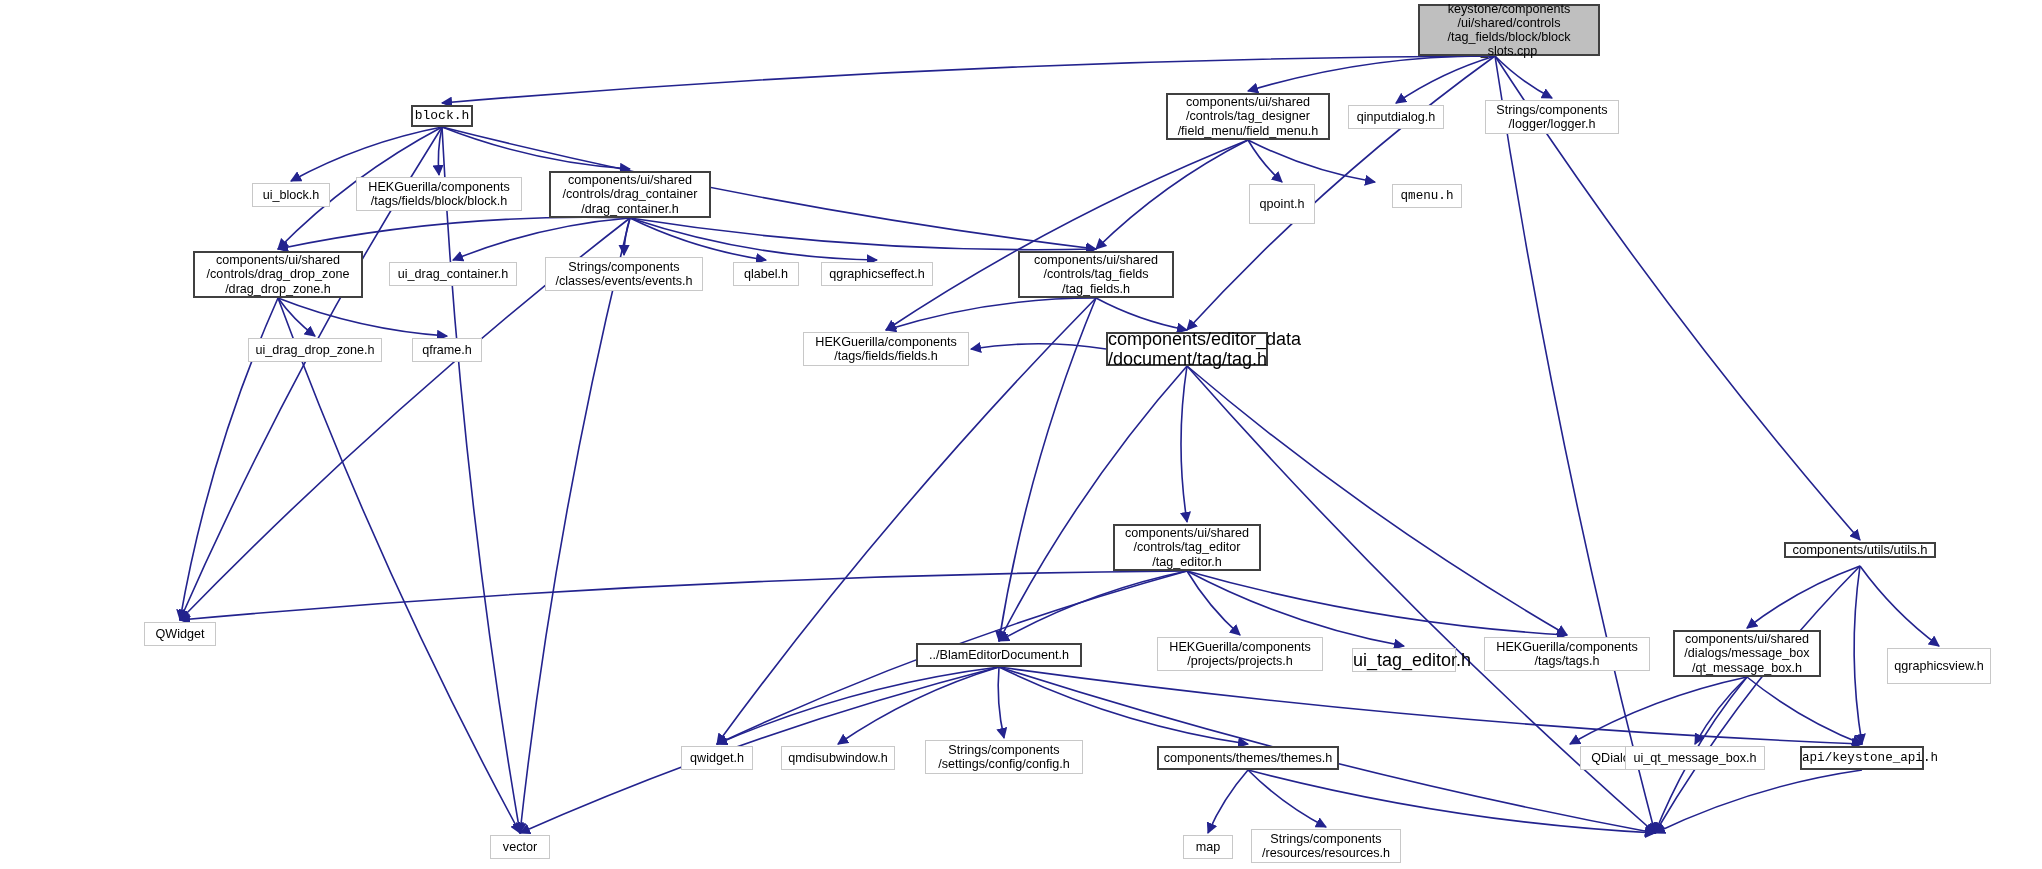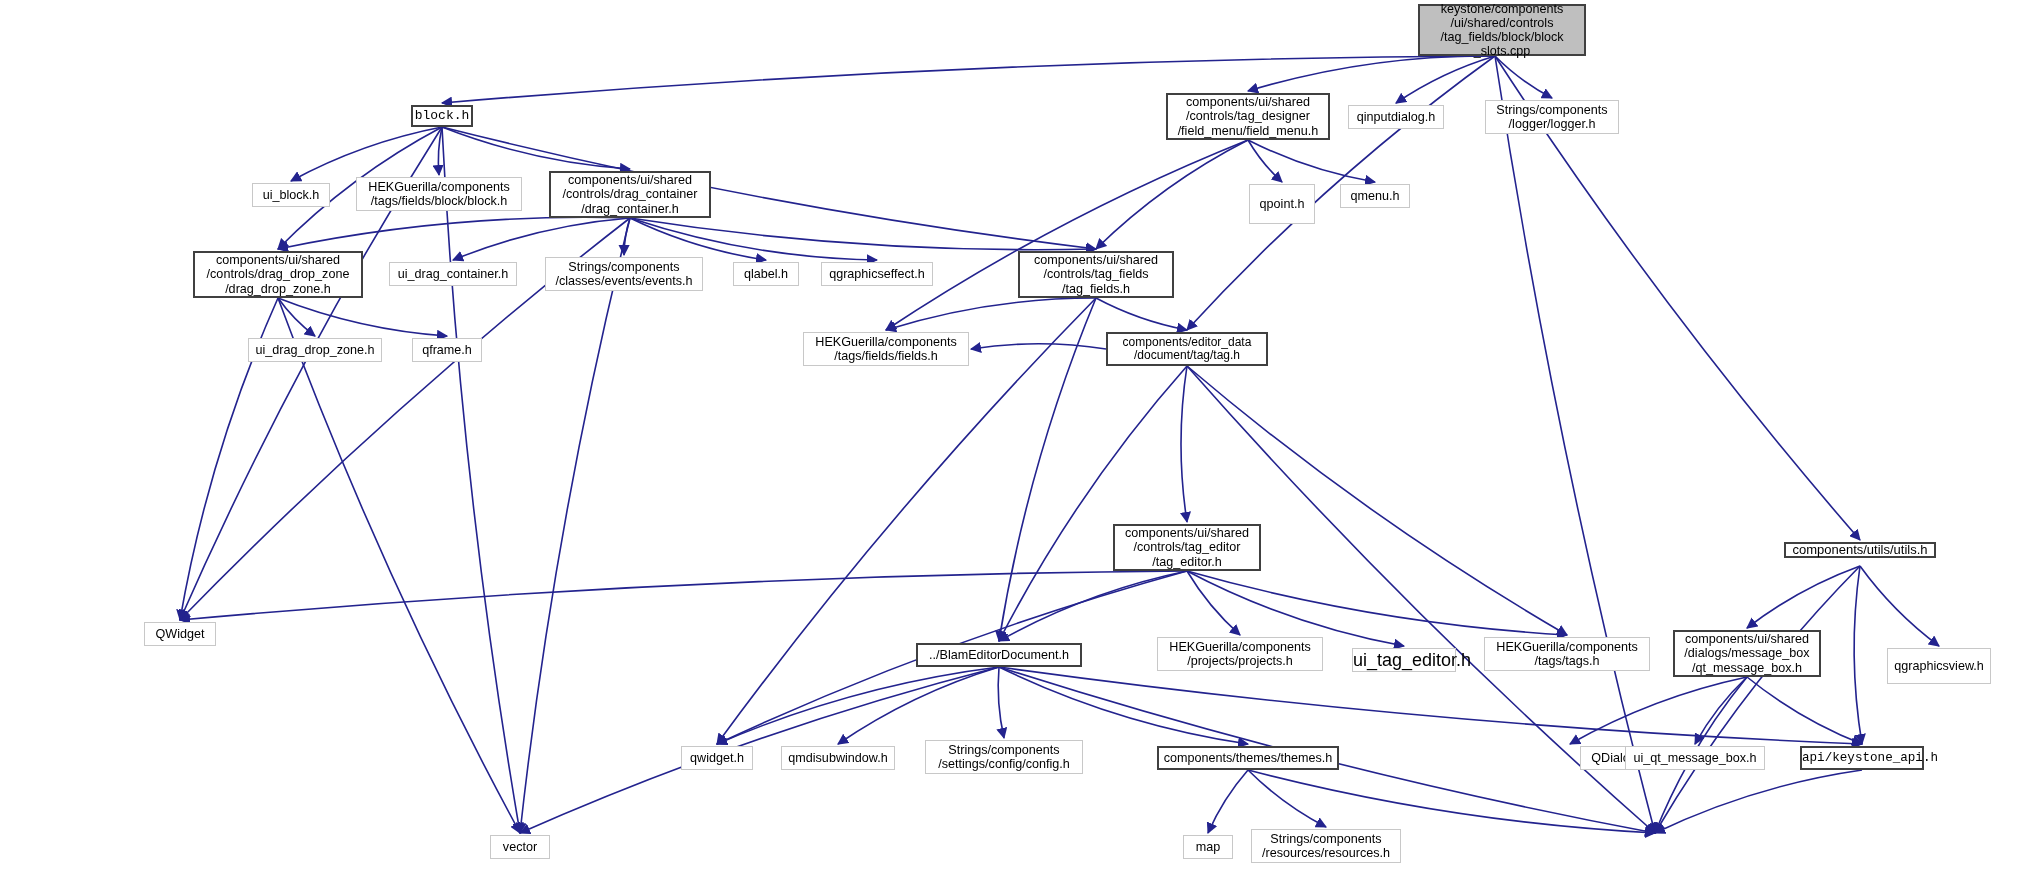--- a/index.html
+++ b/index.html
@@ -86,33 +86,33 @@
         <path d="M 1860 566 Q 1847.294 655.154 1862 744" marker-end="url(#ah)"></path>
         <path d="M 1860 566 Q 1740.8926428110442 686.749032869903 1655 833" marker-end="url(#ah)"></path>
         <path d="M 1747 677 Q 1653.341 696.871 1570 744" marker-end="url(#ah)"></path>
         <path d="M 1747 677 Q 1715.841 706.496 1695 744" marker-end="url(#ah)"></path>
         <path d="M 1747 677 Q 1799.341 719.355 1862 744" marker-end="url(#ah)"></path>
         <path d="M 1747 677 Q 1688.988 747.916 1655 833" marker-end="url(#ah)"></path>
         <path d="M 1862 770 Q 1753.649 785.561 1655 833" marker-end="url(#ah)"></path>
       </g>
   </svg>
   <div id="node-layer">
-      <div class="node root" style="left: 1418px; top: 4px; width: 168px; height: 52px; font-size: 12.6px;"><span class="lbl">keystone/components
+      <div class="node root" style="left: 1418px; top: 4px; width: 182px; height: 52px; font-size: 12.6px;"><span class="lbl">keystone/components
 /ui/shared/controls
 /tag_fields/block/block
 _slots.cpp</span></div>
       <div class="node thick mono" style="left: 411px; top: 105px; width: 62px; height: 22px; font-size: 13px;"><span class="lbl">block.h</span></div>
       <div class="node thick" style="left: 1166px; top: 93px; width: 164px; height: 47px; font-size: 12.6px;"><span class="lbl">components/ui/shared
 /controls/tag_designer
 /field_menu/field_menu.h</span></div>
       <div class="node thin" style="left: 1348px; top: 105px; width: 96px; height: 24px; font-size: 12.6px;"><span class="lbl">qinputdialog.h</span></div>
       <div class="node thin" style="left: 1485px; top: 100px; width: 134px; height: 34px; font-size: 12.6px;"><span class="lbl">Strings/components
 /logger/logger.h</span></div>
       <div class="node thin" style="left: 1249px; top: 184px; width: 66px; height: 40px; font-size: 12.6px;"><span class="lbl">qpoint.h</span></div>
-      <div class="node thin" style="left: 1340px; top: 184px; width: 70px; height: 24px; font-size: 12.6px;"><span class="lbl">qmenu.h</span></div>
+      <div class="node thin" style="left: 1392px; top: 184px; width: 70px; height: 24px; font-size: 12.6px; font-family: Liberation Mono, monospace;"><span class="lbl">qmenu.h</span></div>
       <div class="node thin" style="left: 252px; top: 183px; width: 78px; height: 24px; font-size: 12.6px;"><span class="lbl">ui_block.h</span></div>
       <div class="node thin" style="left: 356px; top: 177px; width: 166px; height: 34px; font-size: 12.6px;"><span class="lbl">HEKGuerilla/components
 /tags/fields/block/block.h</span></div>
       <div class="node thick" style="left: 549px; top: 171px; width: 162px; height: 47px; font-size: 12.6px;"><span class="lbl">components/ui/shared
 /controls/drag_container
 /drag_container.h</span></div>
       <div class="node thick" style="left: 193px; top: 251px; width: 170px; height: 47px; font-size: 12.6px;"><span class="lbl">components/ui/shared
 /controls/drag_drop_zone
 /drag_drop_zone.h</span></div>
       <div class="node thin" style="left: 389px; top: 262px; width: 128px; height: 24px; font-size: 12.6px;"><span class="lbl">ui_drag_container.h</span></div>
@@ -120,21 +120,21 @@
 /classes/events/events.h</span></div>
       <div class="node thin" style="left: 733px; top: 262px; width: 66px; height: 24px; font-size: 12.6px;"><span class="lbl">qlabel.h</span></div>
       <div class="node thin" style="left: 821px; top: 262px; width: 112px; height: 24px; font-size: 12.6px;"><span class="lbl">qgraphicseffect.h</span></div>
       <div class="node thick" style="left: 1018px; top: 251px; width: 156px; height: 47px; font-size: 12.6px;"><span class="lbl">components/ui/shared
 /controls/tag_fields
 /tag_fields.h</span></div>
       <div class="node thin" style="left: 248px; top: 338px; width: 134px; height: 24px; font-size: 12.6px;"><span class="lbl">ui_drag_drop_zone.h</span></div>
       <div class="node thin" style="left: 412px; top: 338px; width: 70px; height: 24px; font-size: 12.6px;"><span class="lbl">qframe.h</span></div>
       <div class="node thin" style="left: 803px; top: 332px; width: 166px; height: 34px; font-size: 12.6px;"><span class="lbl">HEKGuerilla/components
 /tags/fields/fields.h</span></div>
-      <div class="node thick" style="left: 1106px; top: 332px; width: 162px; height: 34px; font-size: 12px;"><span class="lbl">components/editor_data
+      <div class="node thick" style="left: 1106px; top: 332px; width: 162px; height: 34px; font-size: 18px;"><span class="lbl">components/editor_data
 /document/tag/tag.h</span></div>
       <div class="node thick" style="left: 1113px; top: 524px; width: 148px; height: 47px; font-size: 12.6px;"><span class="lbl">components/ui/shared
 /controls/tag_editor
 /tag_editor.h</span></div>
       <div class="node thick" style="left: 1784px; top: 542px; width: 152px; height: 16px; font-size: 13px;"><span class="lbl">components/utils/utils.h</span></div>
       <div class="node thick" style="left: 916px; top: 643px; width: 166px; height: 24px; font-size: 12.6px;"><span class="lbl">../BlamEditorDocument.h</span></div>
       <div class="node thin" style="left: 1157px; top: 637px; width: 166px; height: 34px; font-size: 12.6px;"><span class="lbl">HEKGuerilla/components
 /projects/projects.h</span></div>
       <div class="node thin" style="left: 1352px; top: 648px; width: 104px; height: 24px; font-size: 18px;"><span class="lbl">ui_tag_editor.h</span></div>
       <div class="node thin" style="left: 1484px; top: 637px; width: 166px; height: 34px; font-size: 12.6px;"><span class="lbl">HEKGuerilla/components

